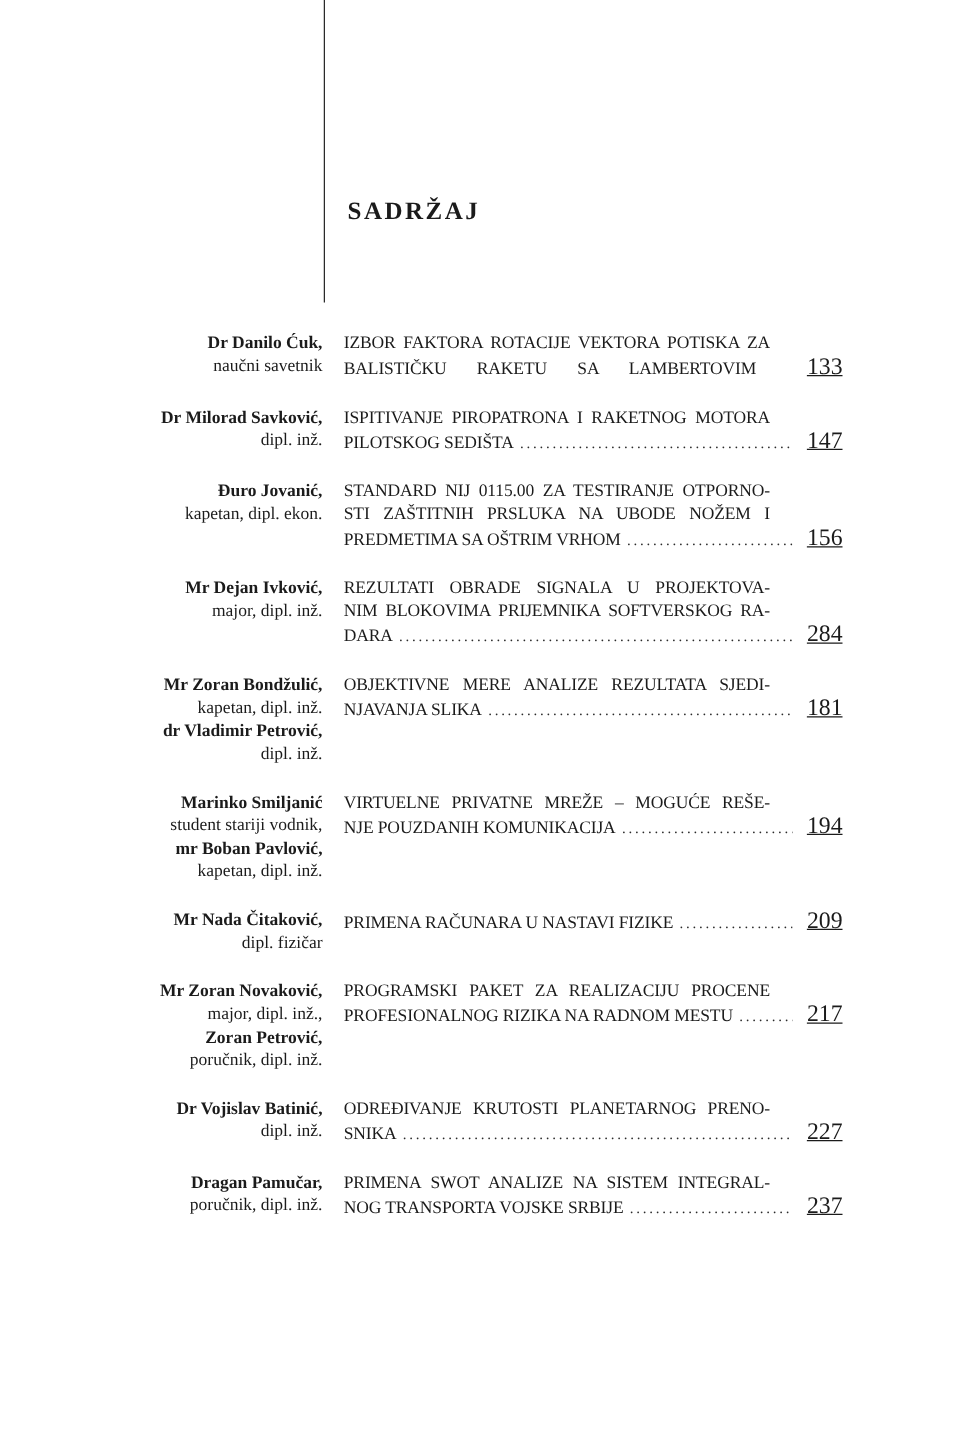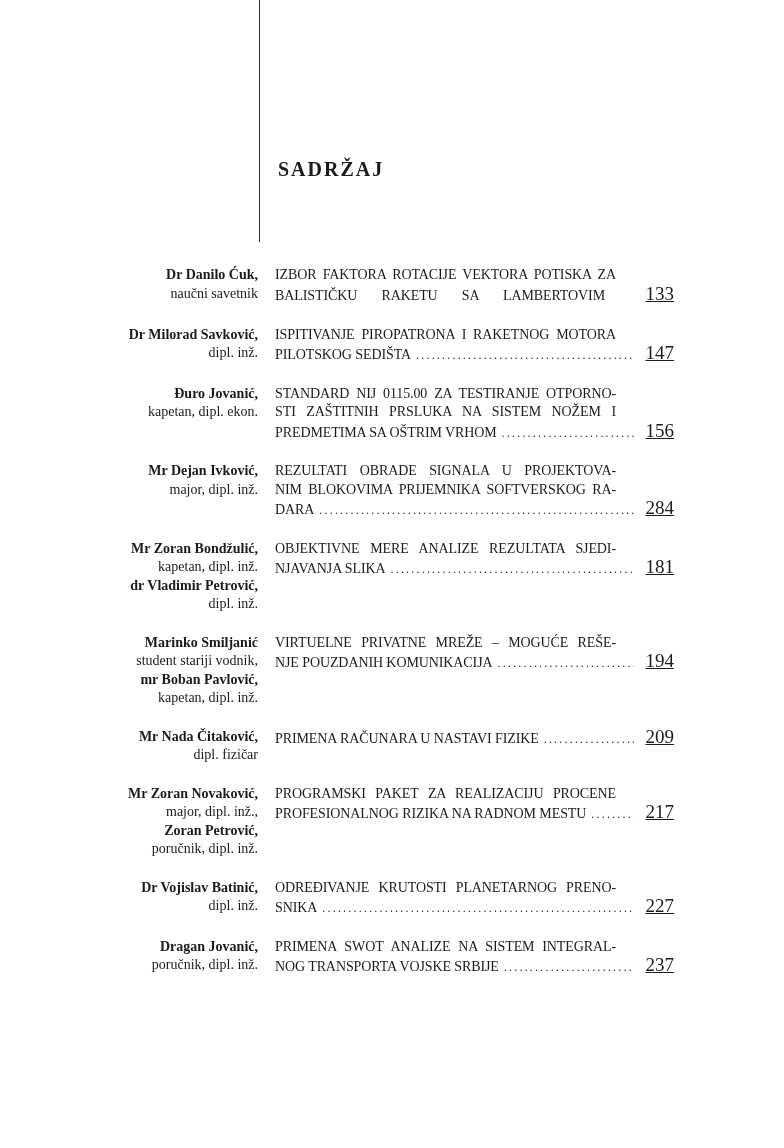--- a/index.html
+++ b/index.html
@@ -138,21 +138,21 @@
           </div>
         </div>
       </div>
       <div class="entry">
         <div class="names">
           <div class="aline bold">Đuro Jovanić,</div>
           <div class="aline">kapetan, dipl. ekon.</div>
         </div>
         <div class="titleblock">
           <div class="tline">STANDARD NIJ 0115.00 ZA TESTIRANJE OTPORNO-</div>
-          <div class="tline">STI ZAŠTITNIH PRSLUKA NA SISTEM NOŽEM I</div>
+          <div class="tline">STI ZAŠTITNIH PRSLUKA NA UBODE NOŽEM I</div>
           <div class="tlast">
             <span class="ttext">PREDMETIMA SA OŠTRIM VRHOM</span>
             <span class="leader"></span>
             <span class="pageno">156</span>
           </div>
         </div>
       </div>
       <div class="entry">
         <div class="names">
           <div class="aline bold">Mr Dejan Ivković,</div>
@@ -238,21 +238,21 @@
           <div class="tline">ODREĐIVANJE KRUTOSTI PLANETARNOG PRENO-</div>
           <div class="tlast">
             <span class="ttext">SNIKA</span>
             <span class="leader"></span>
             <span class="pageno">227</span>
           </div>
         </div>
       </div>
       <div class="entry">
         <div class="names">
-          <div class="aline bold">Dragan Jovanić,</div>
+          <div class="aline bold">Dragan Pamučar,</div>
           <div class="aline">poručnik, dipl. inž.</div>
         </div>
         <div class="titleblock">
           <div class="tline">PRIMENA SWOT ANALIZE NA SISTEM INTEGRAL-</div>
           <div class="tlast">
             <span class="ttext">NOG TRANSPORTA VOJSKE SRBIJE</span>
             <span class="leader"></span>
             <span class="pageno">237</span>
           </div>
         </div>

